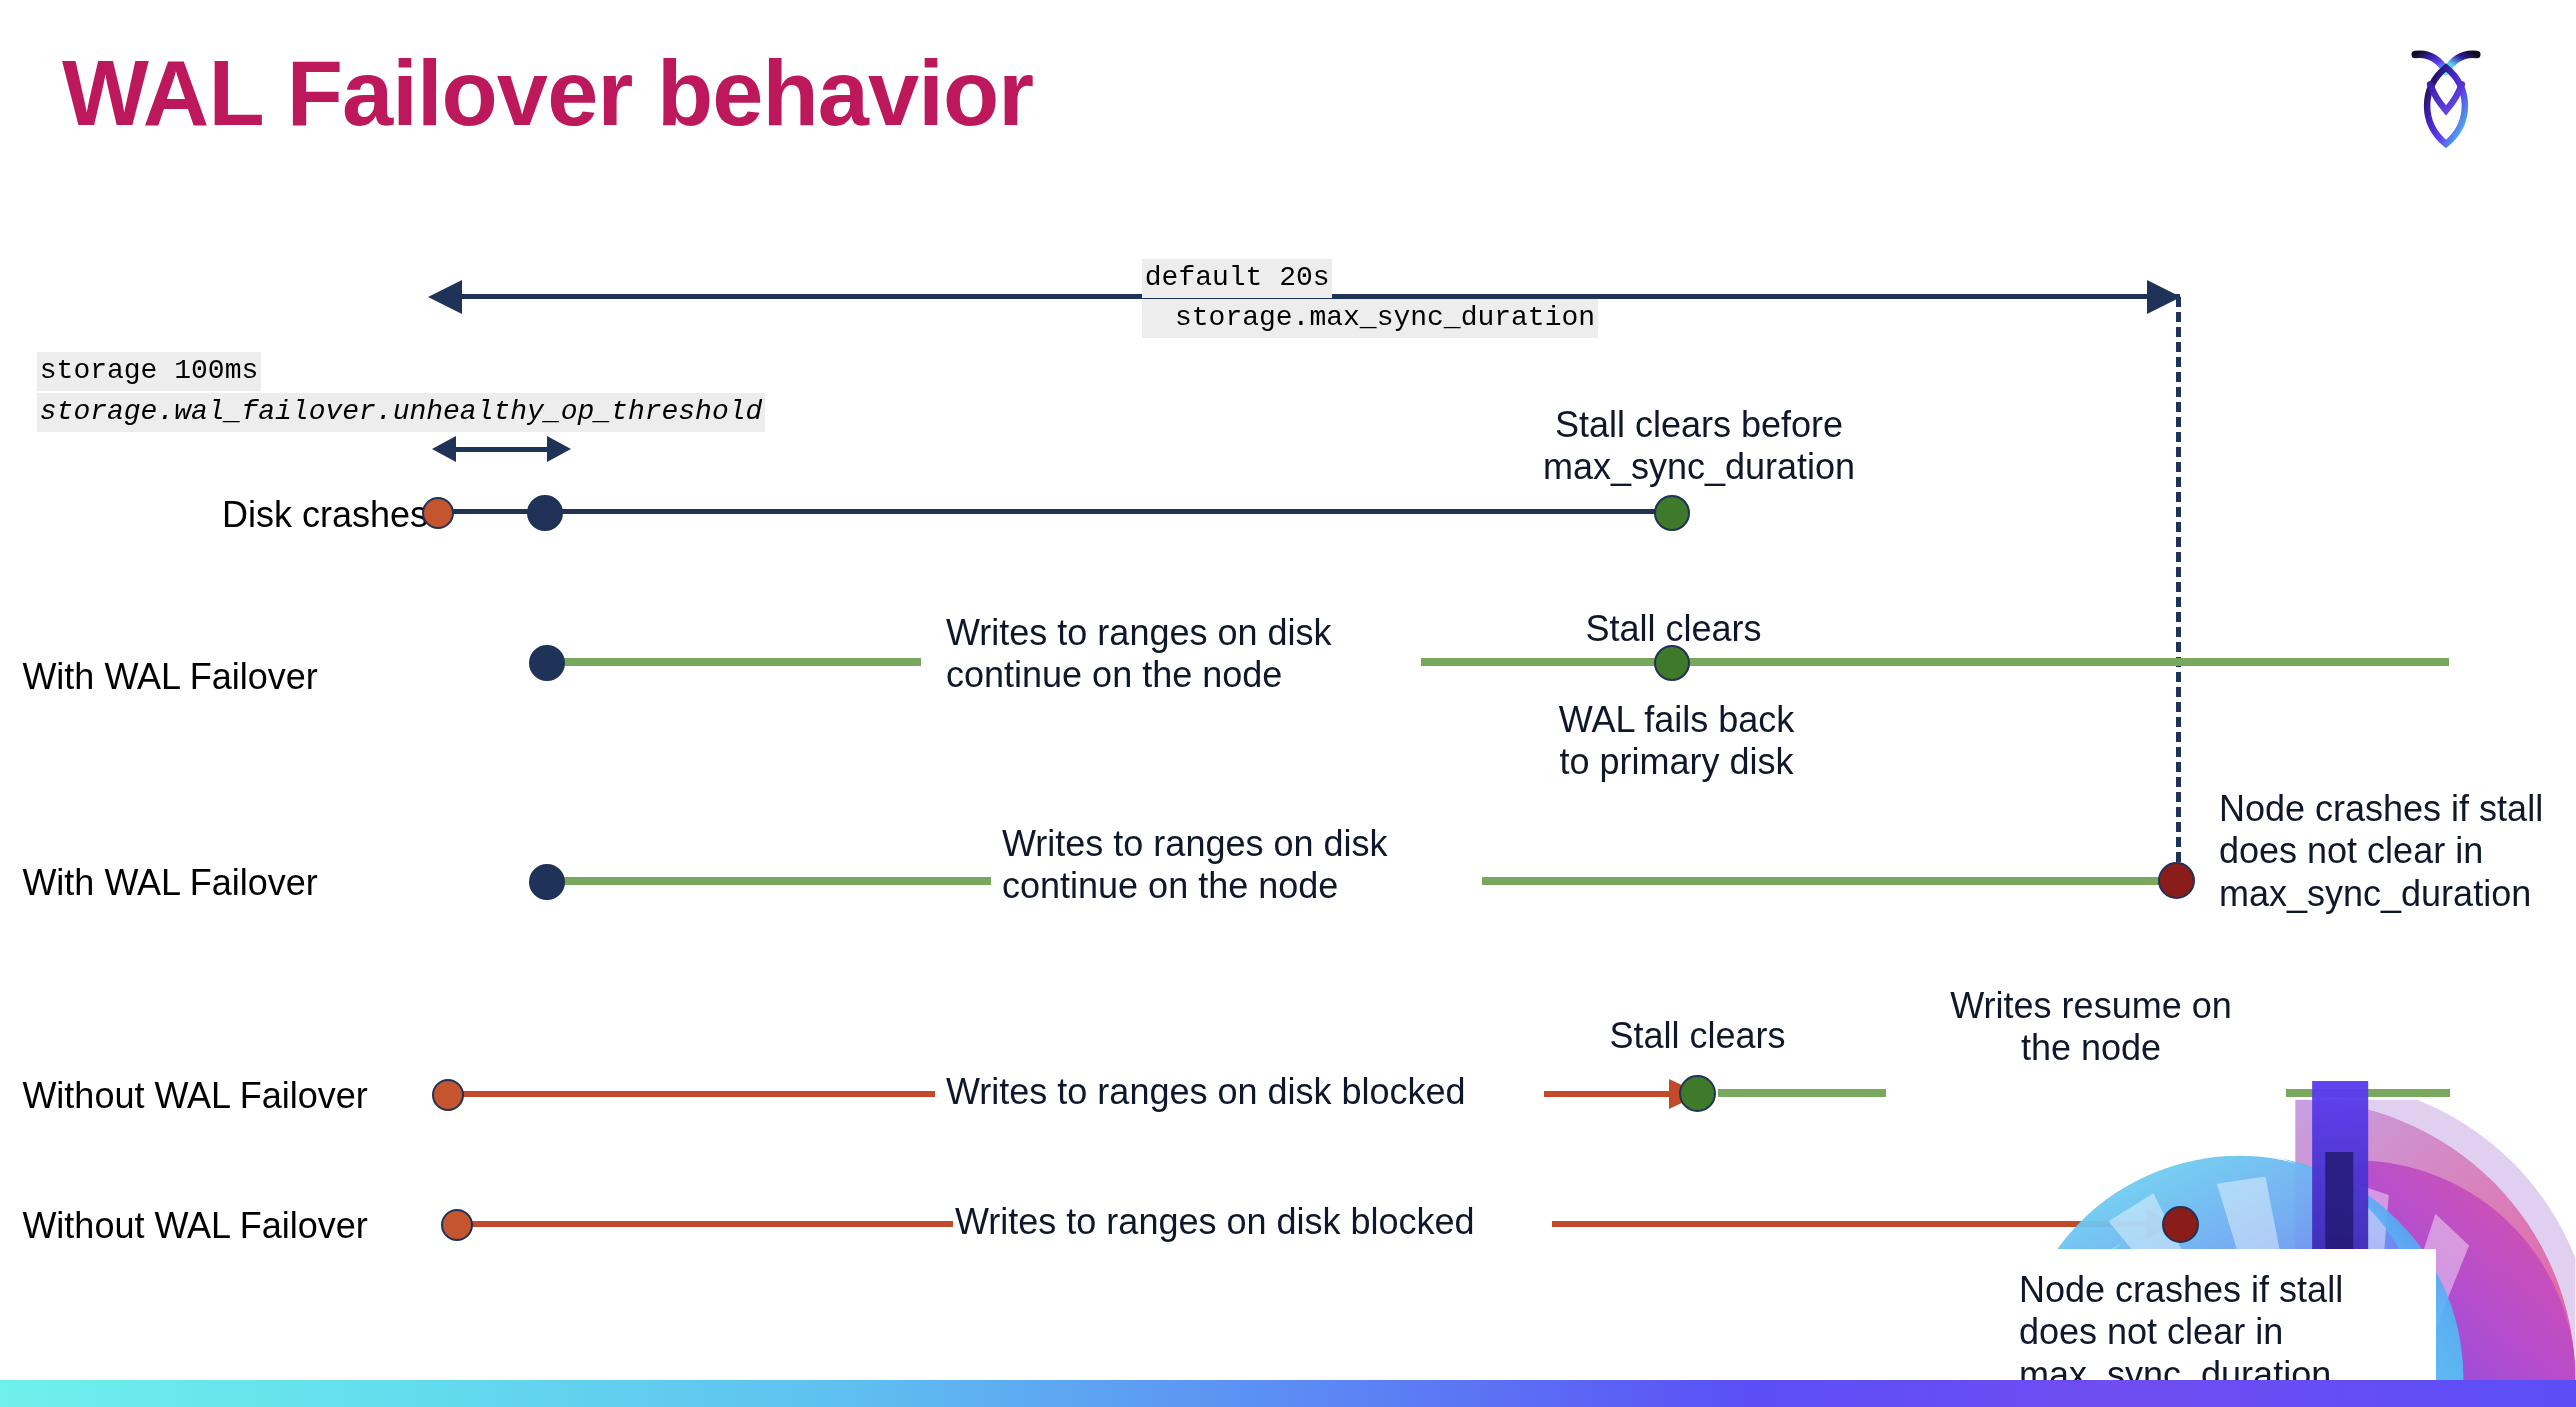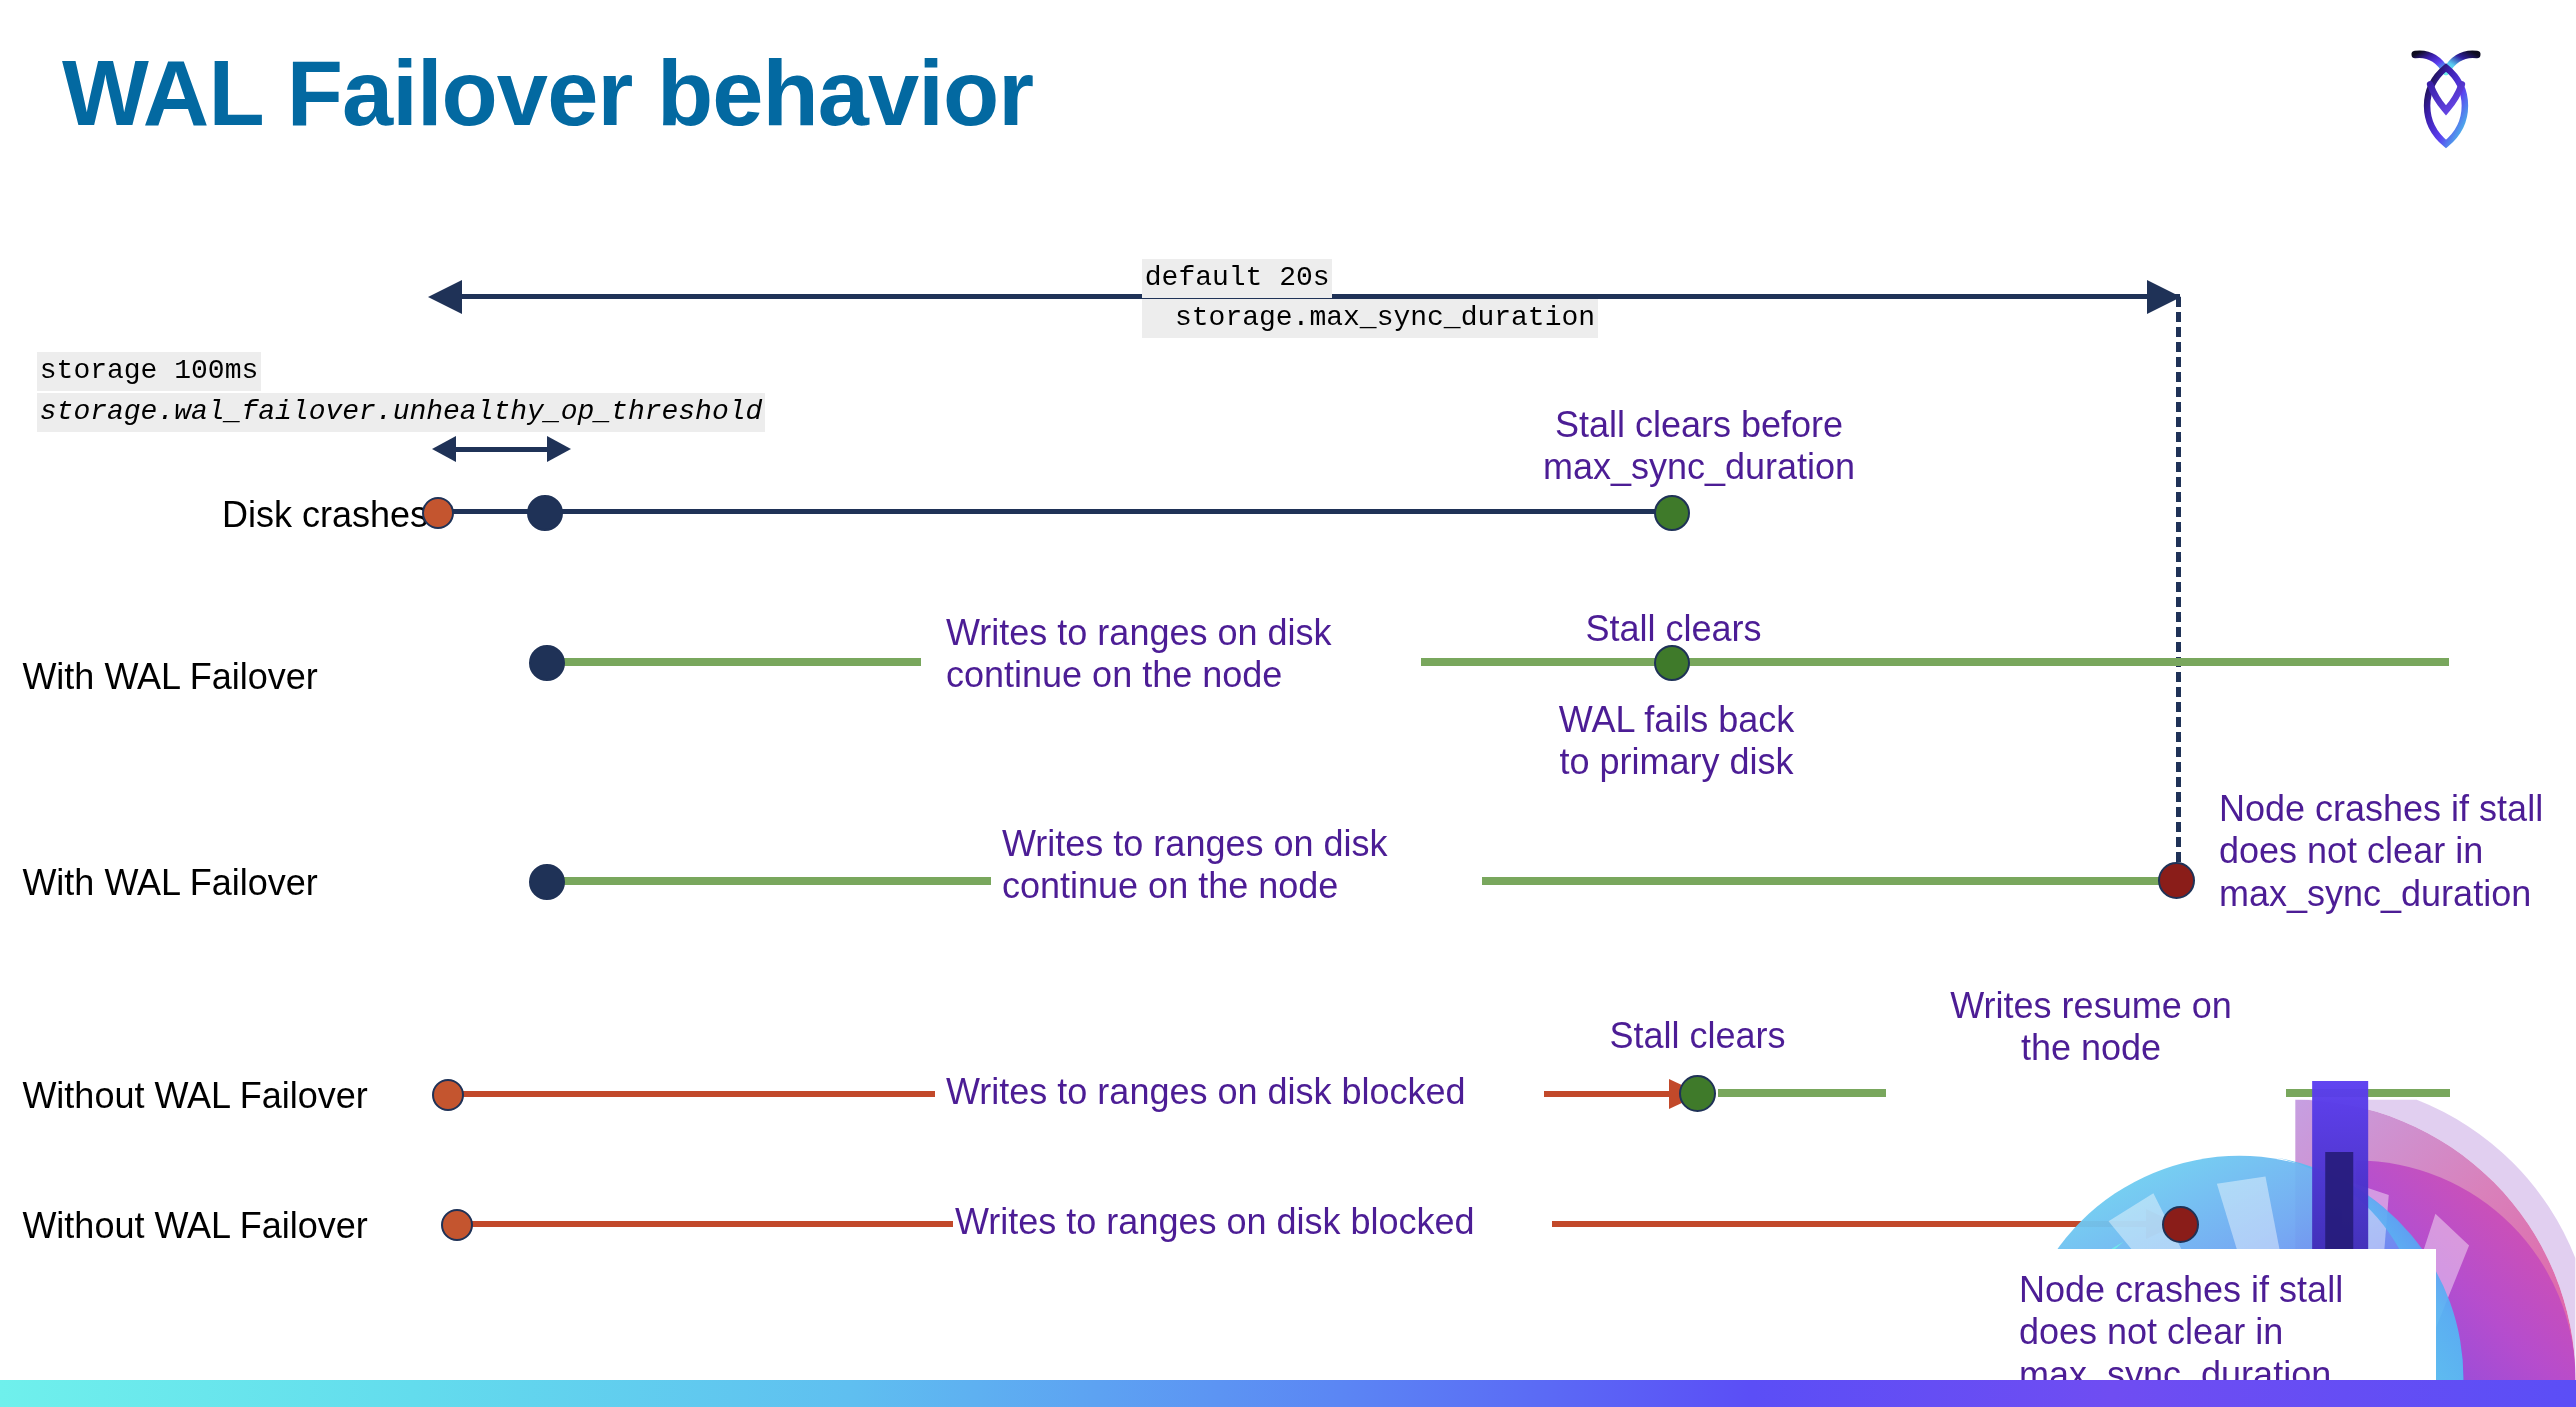--- a/index.html
+++ b/index.html
@@ -18,21 +18,21 @@
     overflow: hidden;
   }
 
   
   #page-title {
     position: absolute;
     left: 62px;
     top: 45px;
     font-size: 92px;
     font-weight: bold;
-    color: #0369a1;
+    color: #be185d;
     letter-spacing: -0.9px;
     line-height: 1.05;
     white-space: nowrap;
   }
 
   
   #logo {
     position: absolute;
     left: 2385px;
     top: 34px;
@@ -82,21 +82,21 @@
   .row-label {
     position: absolute;
     font-size: 36px;
     color: #000000;
     white-space: nowrap;
     line-height: 1.18;
   }
   .note {
     position: absolute;
     font-size: 36px;
-    color: #4c1d95;
+    color: #0f172a;
     line-height: 1.18;
     white-space: pre-line;
   }
   .note.center { text-align: center; }
   .note.left { text-align: left; }
 
   .seg {
     position: absolute;
     height: 5.6px;
   }

